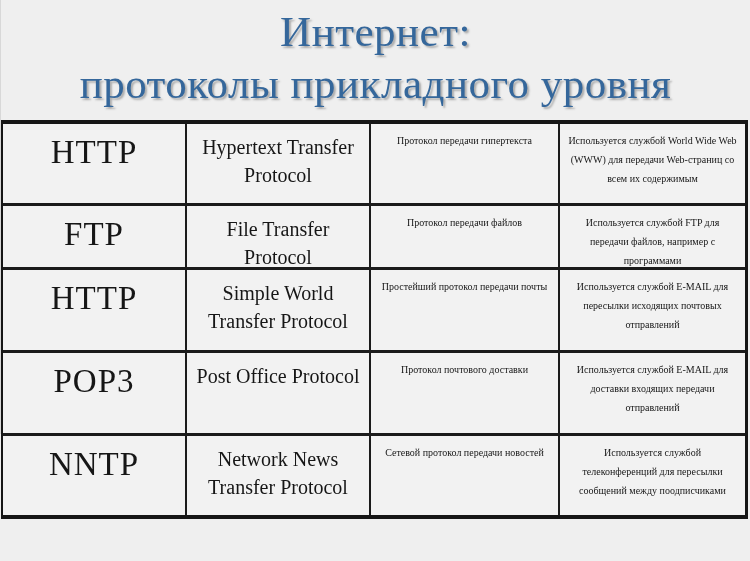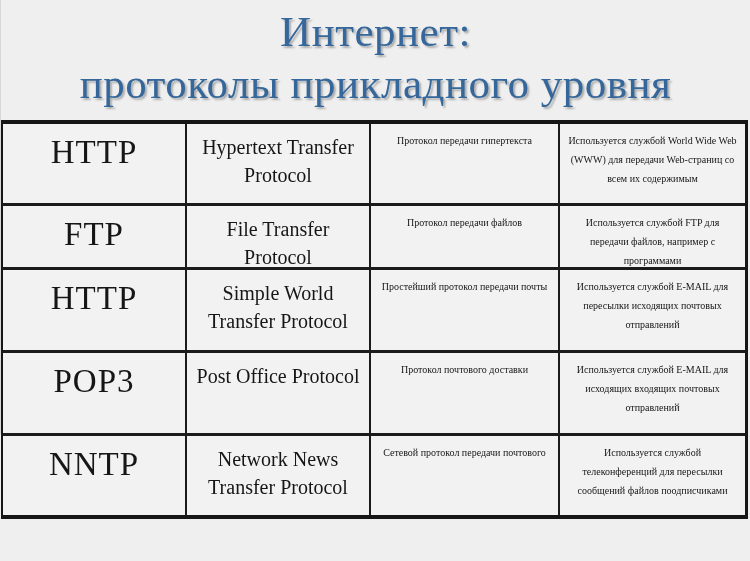--- a/index.html
+++ b/index.html
@@ -98,25 +98,25 @@
       <div class="cell abbr">HTTP</div>
       <div class="cell name">Simple World Transfer Protocol</div>
       <div class="cell descr">Простейший протокол передачи почты</div>
       <div class="cell usage">Используется службой E-MAIL для пересылки исходящих почтовых отправлений</div>
     </div>
 
     <div class="row">
       <div class="cell abbr">POP3</div>
       <div class="cell name">Post Office Protocol</div>
       <div class="cell descr">Протокол почтового доставки</div>
-      <div class="cell usage">Используется службой E-MAIL для исходящих входящих почтовых отправлений</div>
+      <div class="cell usage">Используется службой E-MAIL для доставки входящих передачи отправлений</div>
     </div>
 
     <div class="row">
       <div class="cell abbr">NNTP</div>
       <div class="cell name">Network News Transfer Protocol</div>
-      <div class="cell descr">Сетевой протокол передачи почтового</div>
-      <div class="cell usage">Используется службой телеконференций для пересылки сообщений файлов поодписчиками</div>
+      <div class="cell descr">Сетевой протокол передачи новостей</div>
+      <div class="cell usage">Используется службой телеконференций для пересылки сообщений между поодписчиками</div>
     </div>
 
   </div>
 
 </div>
 
 </body></html>

